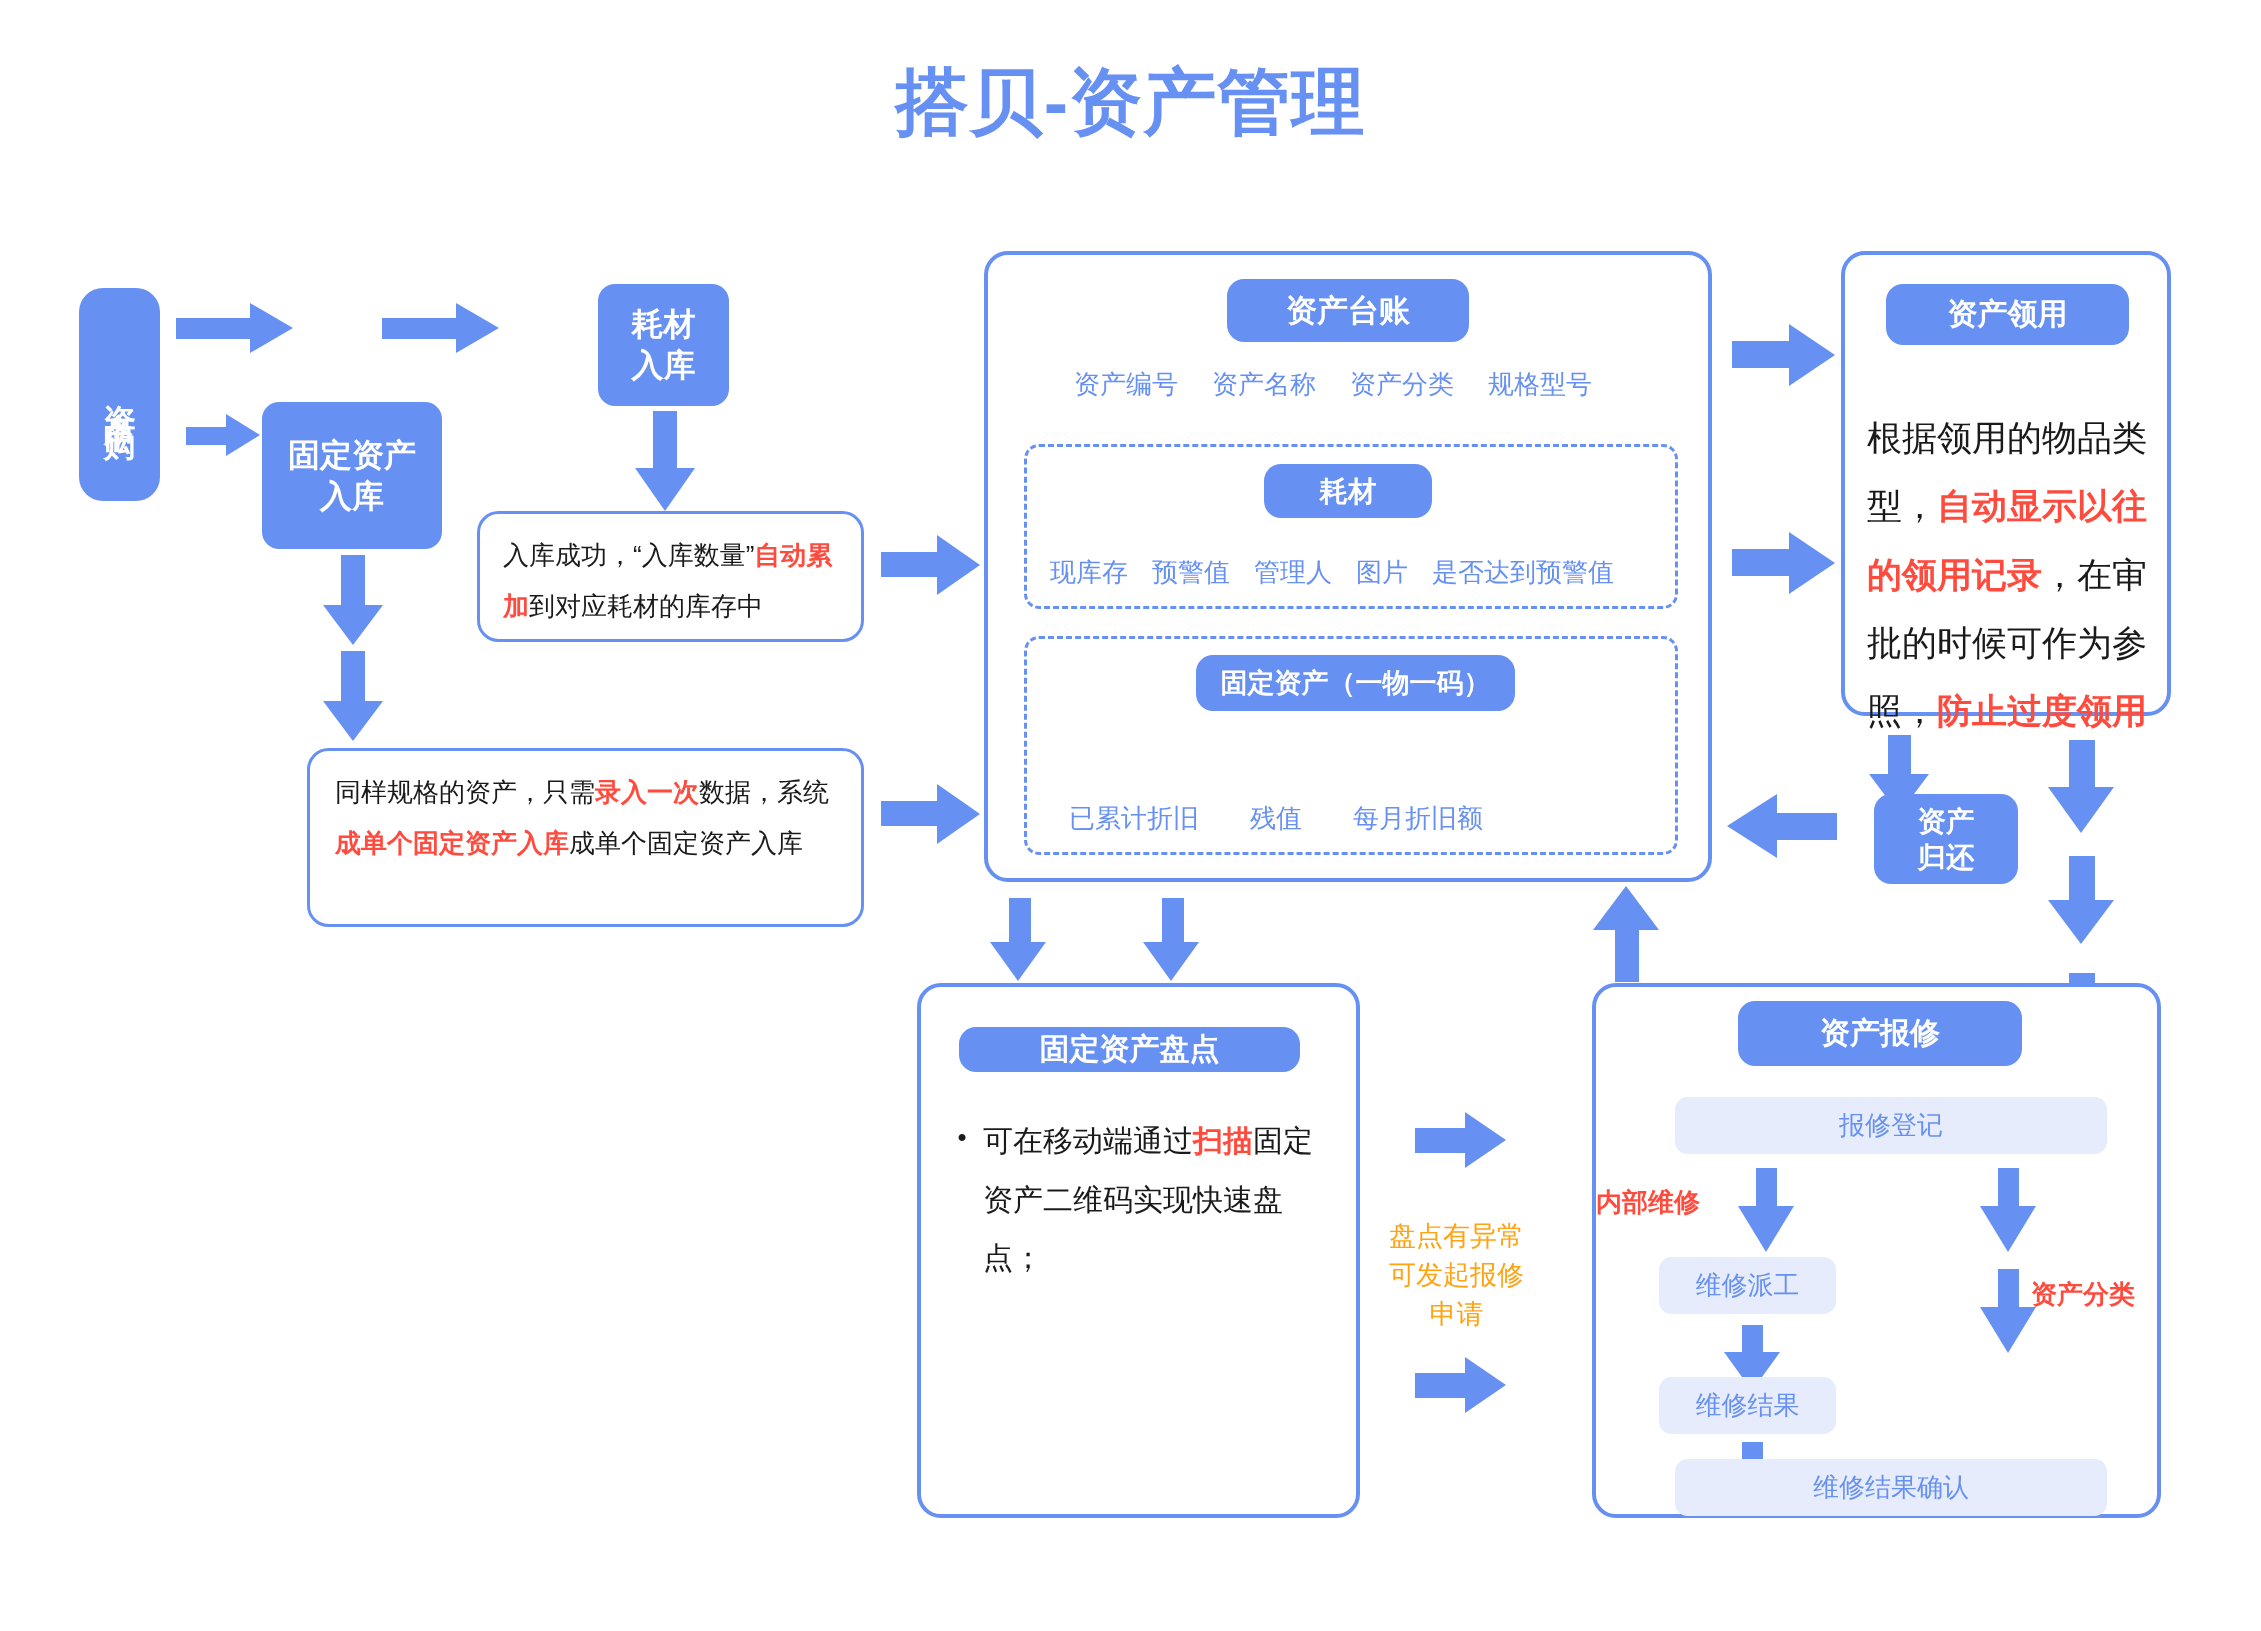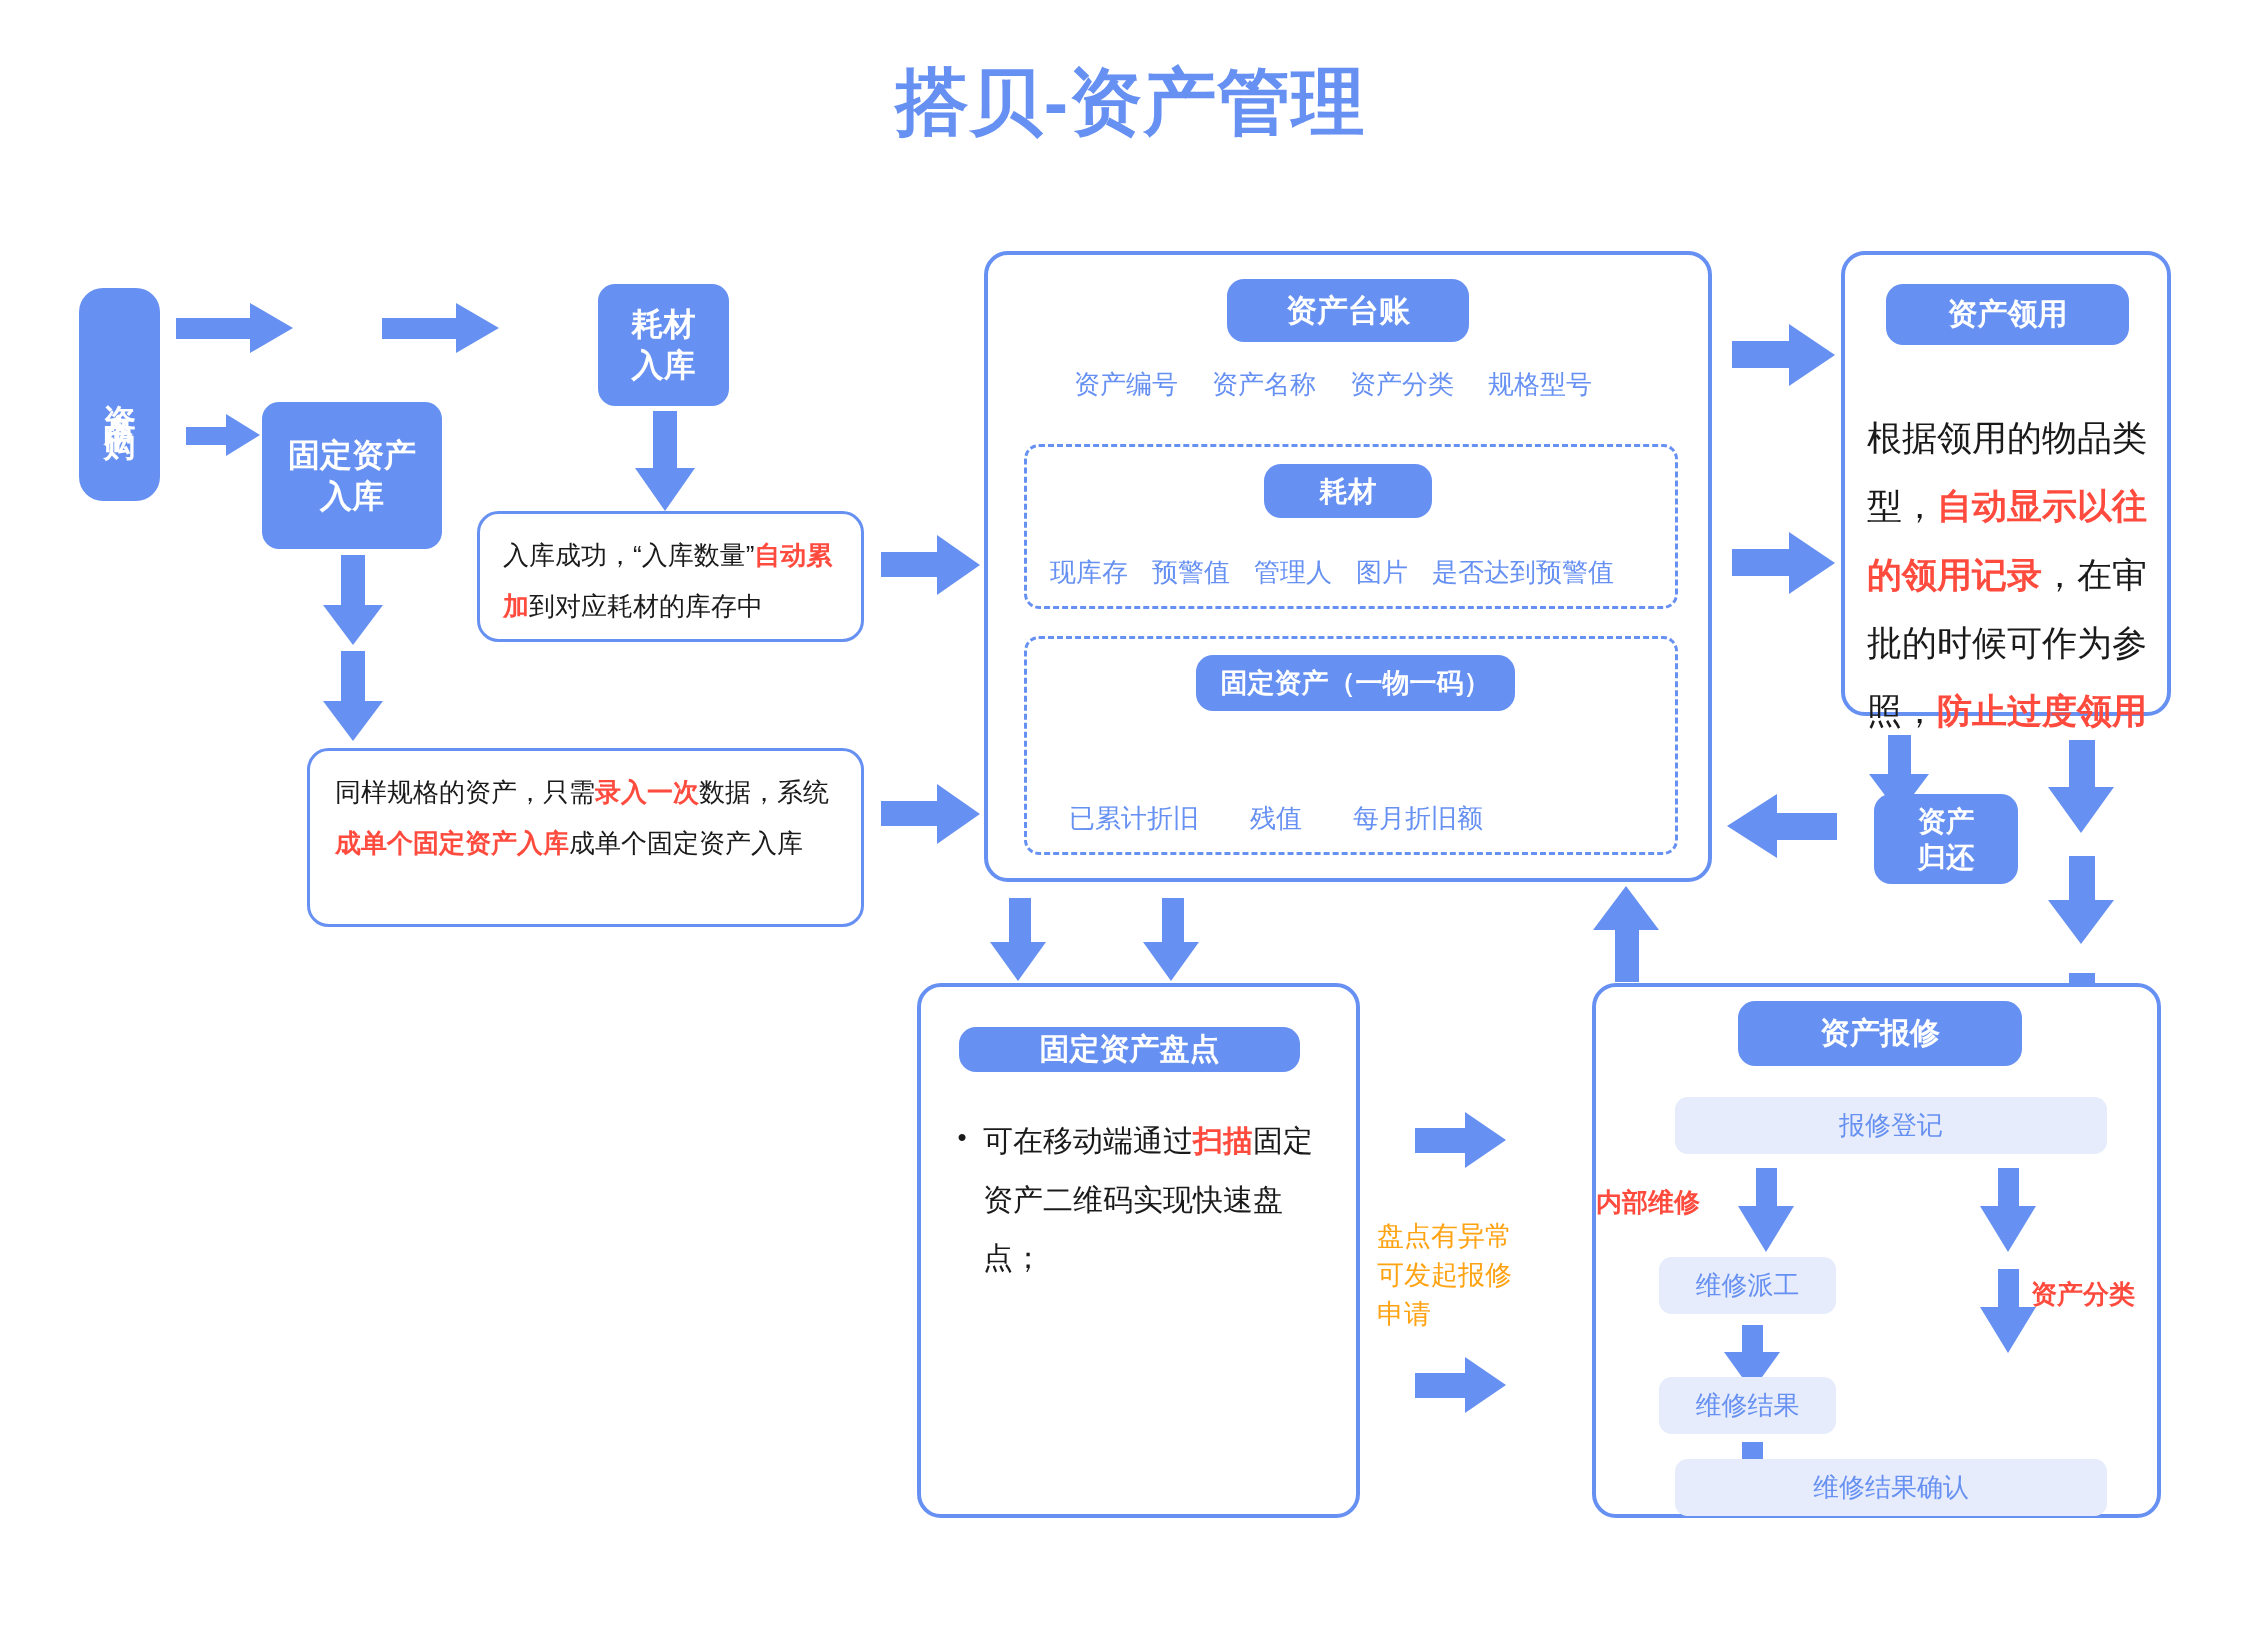--- a/index.html
+++ b/index.html
@@ -73,21 +73,21 @@
     position: absolute;
     background: #E6ECFB;
     border-radius: 12.5px;
     color: #6690F2;
     display: flex; align-items: center; justify-content: center;
     font-size: 26px;
   }
 
   .red { color: #FF4B3E; font-weight: bold; }
   .redlabel { position: absolute; color: #FF4B3E; font-weight: bold; font-size: 26px; white-space: nowrap; }
-  .orangelabel { position: absolute; color: #FFA313; font-size: 27px; line-height: 1.45; text-align: left; white-space: pre-line; }
+  .orangelabel { position: absolute; color: #FFA313; font-size: 27px; line-height: 1.45; text-align: center; white-space: pre-line; }
 
   
   .arrow { position: absolute; }
   .arrow .shaft { position: absolute; background: #6690F2; }
   .arrow .head  { position: absolute; width: 0; height: 0; }
 
   ul.bullets { list-style: none; }
   ul.bullets li {
     position: relative;
     padding-left: 30px;

